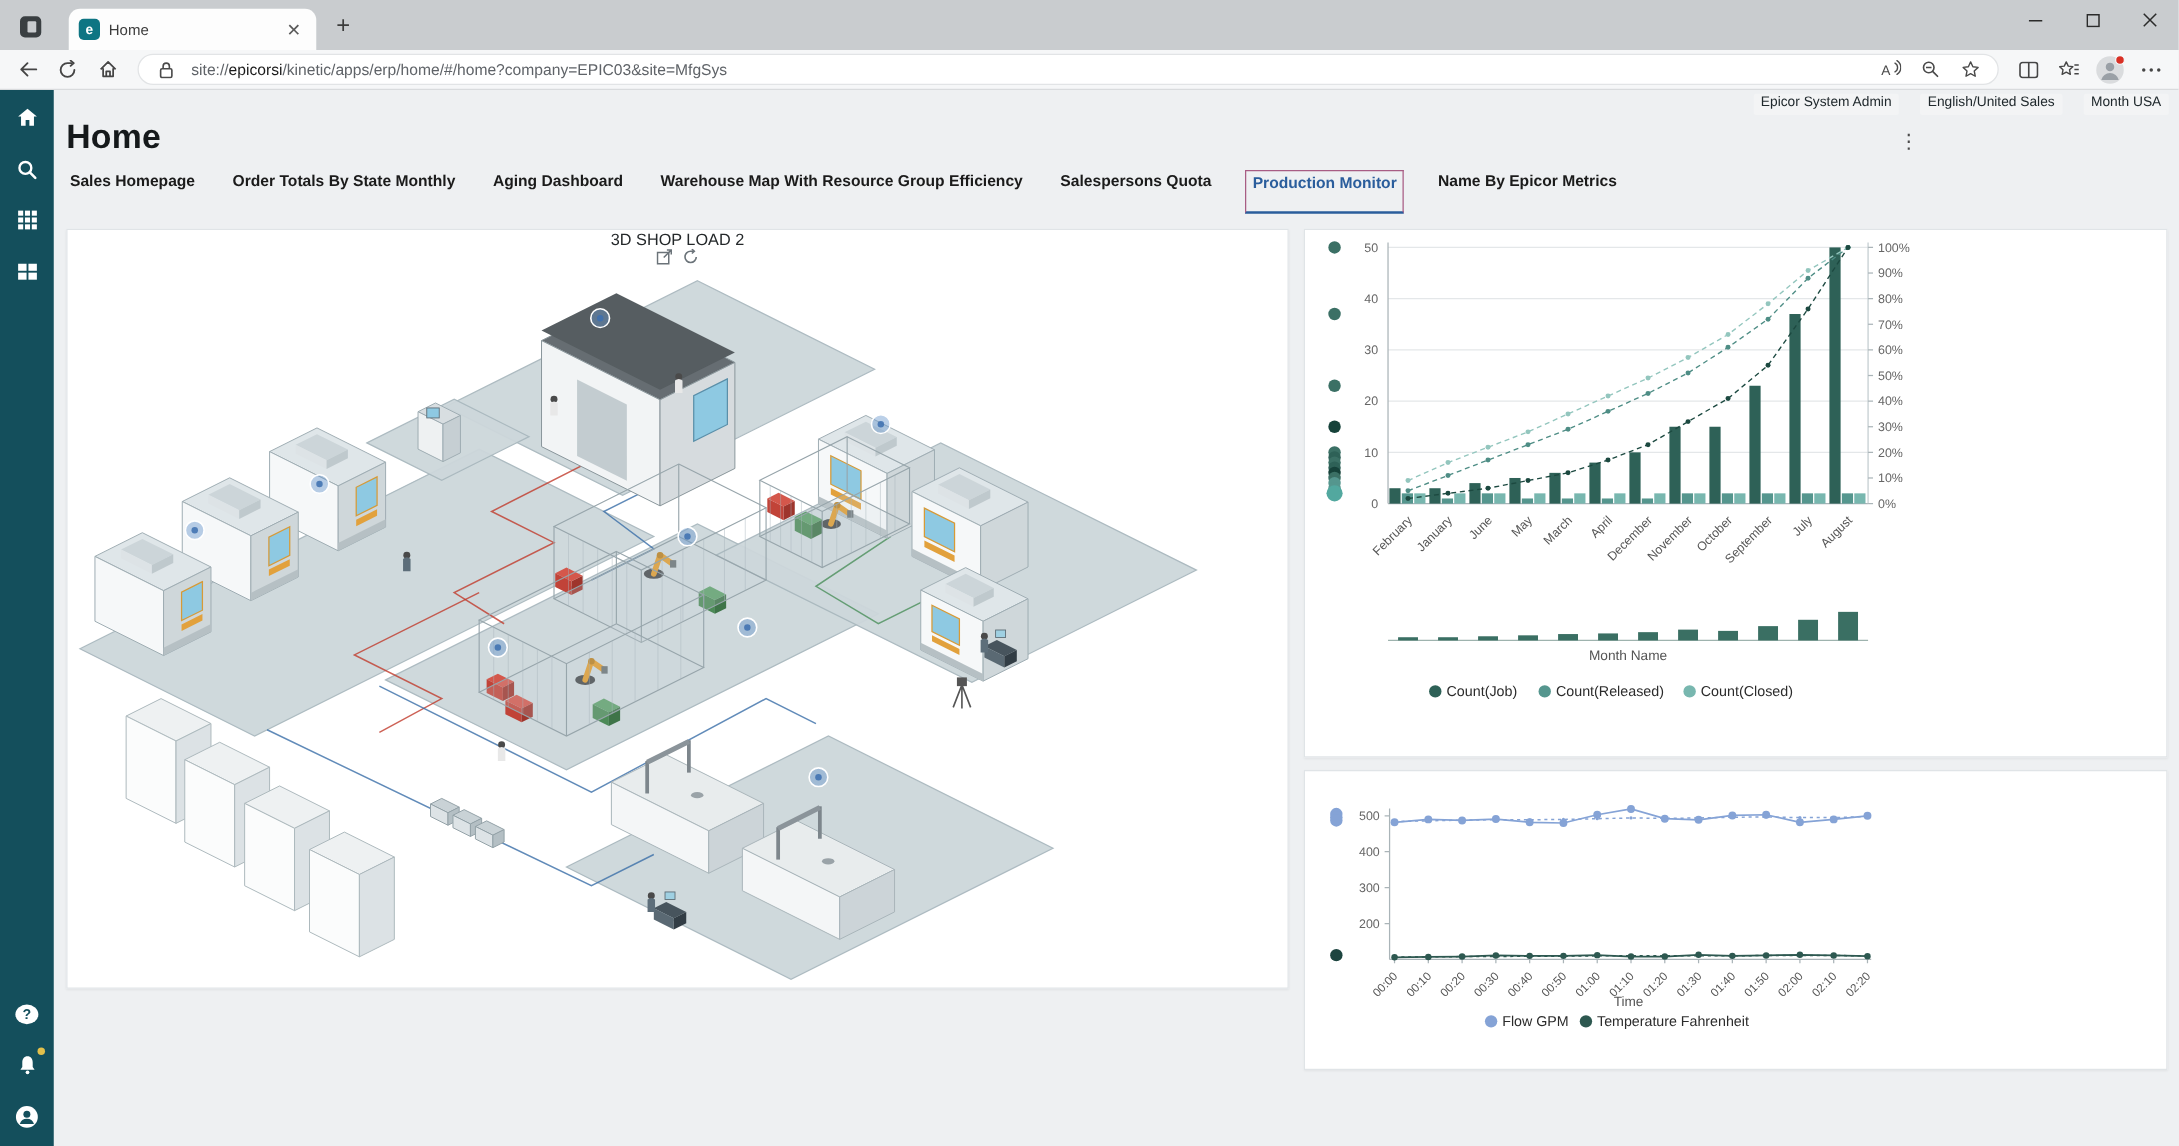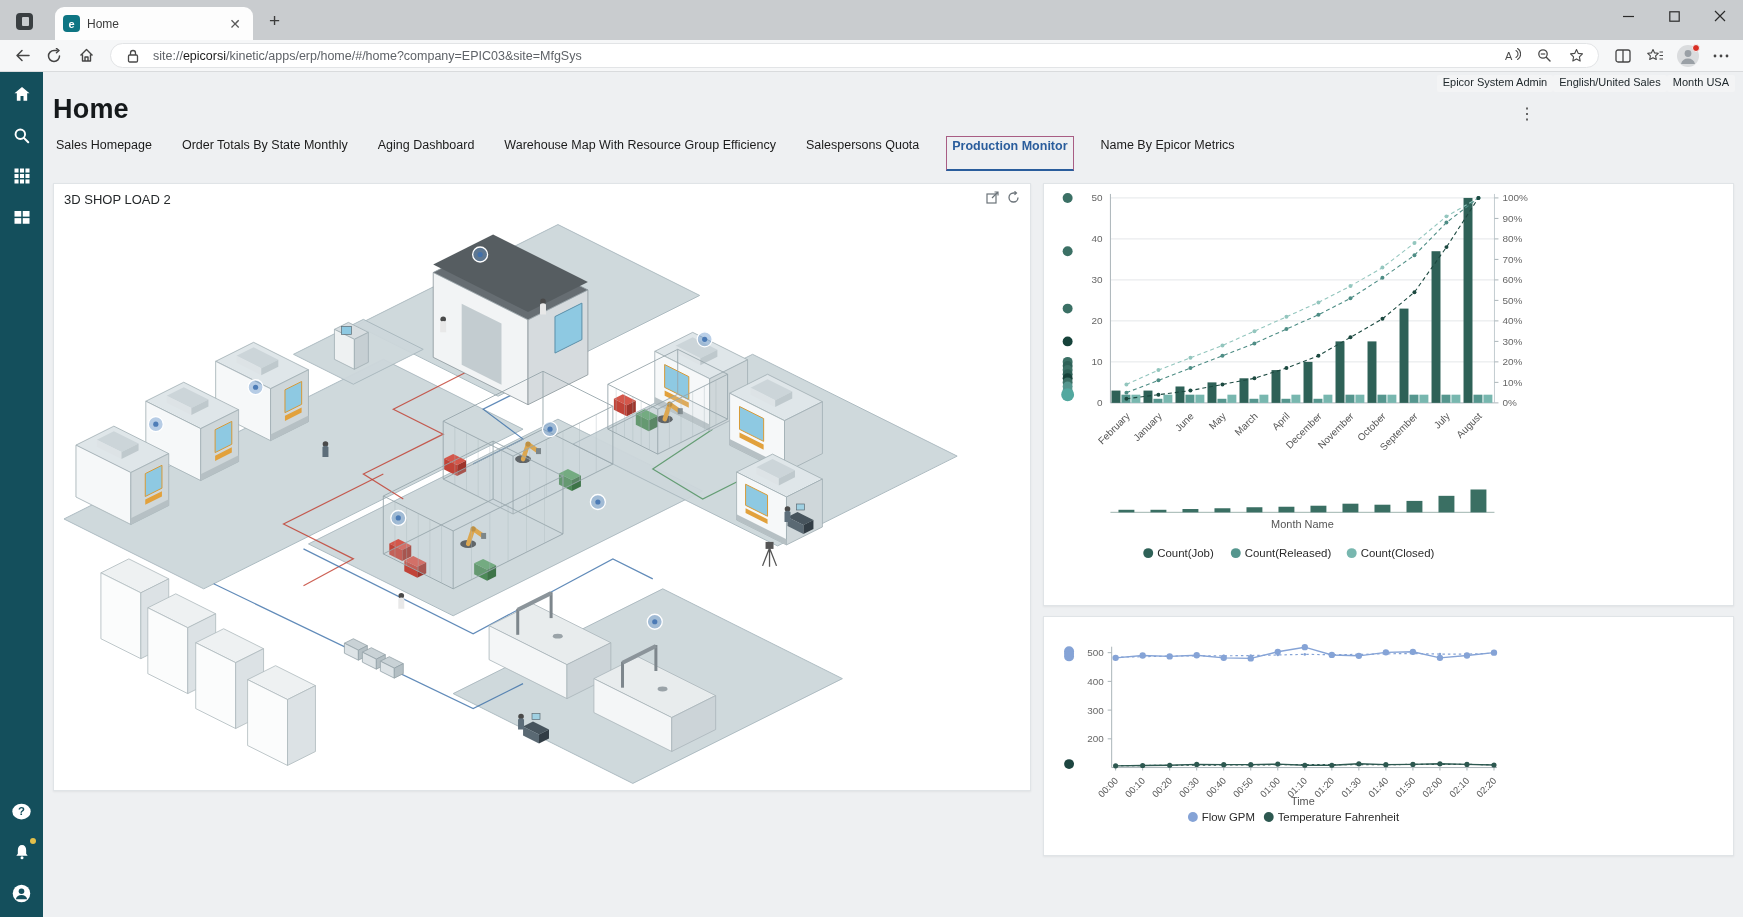--- a/index.html
+++ b/index.html
@@ -32,34 +32,34 @@
   .avatar svg { position:absolute; inset:0; }
   .avatar .dot { position:absolute; right:-1px; top:-1px; width:8px; height:8px; border-radius:50%; background:#d93025; border:1.5px solid #f6f7f8; }
 
   
   .app { display:flex; height:845px; }
   .sidebar { width:43px; background:#144f5c; display:flex; flex-direction:column; align-items:center; padding:10px 0 12px; gap:17px; flex-shrink:0; }
   .sb-ic { width:24px; height:24px; display:flex; align-items:center; justify-content:center; position:relative; }
   .sb-spacer { flex:1; }
   .main { flex:1; position:relative; }
 
-  .context-bar { height:20px; display:flex; justify-content:flex-end; gap:0; padding:3px 8px 0 0; font-size:11px; color:#20292d;text-align:center; }
+  .context-bar { height:20px; display:flex; justify-content:flex-end; gap:17px; padding:3px 8px 0 0; font-size:11px; color:#20292d;text-align:center; }
   .context-bar span { padding:1px 6px; background:#f3f4f5; border-radius:2px; }
 
   .page-header { display:flex; align-items:flex-start; padding:2px 0 0 10px; position:relative; }
   .page-header h1 { margin:0; font-size:27px; font-weight:600; color:#15191b; letter-spacing:0.2px; }
   .kebab { position:absolute; right:203px; top:12px; font-size:16px; color:#4a4a4a; line-height:1; padding:2px 5px; }
 
   .tabs { display:flex; gap:24px; padding:11px 0 6px 10px; font-size:12.5px; color:#1b1b1b; }
-  .tab { padding:2px 3px 5px; cursor:pointer; white-space:nowrap; }
+  .tab { padding:2px 3px 5px; cursor:pointer; white-space:nowrap;font-weight:bold; }
   .tab.selected { color:#2a5d9c; font-weight:bold; border:1px solid #a85d84; border-bottom:2px solid #2a5d9c; padding:2px 5px 16px; }
 
   .content { display:flex; gap:12px; padding:6px 9px 0 10px; align-items:flex-start; }
   .panel { background:#fff; border:1px solid #e0e4e7; box-shadow:0 1px 2px rgba(0,0,0,.06); }
-  .panel-header { height:30px; display:flex; align-items:center; justify-content:space-between; padding:0 10px; }
+  .panel-header { height:30px; display:flex; align-items:center; justify-content:space-between; padding:0 10px;flex-direction:column; }
   .panel-title { font-size:13px; color:#24282a; }
   .panel-actions { display:flex; gap:8px; color:#6b7379; align-items:center; }
   .panel-3d { width:978px; height:608px; }
   .right-col { display:flex; flex-direction:column; gap:10px; width:691px; }
   .panel-job { height:423px; }
   .panel-pump { height:240px; }
   svg.fill { display:block; width:100%; }
   text { font-family:"Liberation Sans", sans-serif; }
 </style>
 </head>

